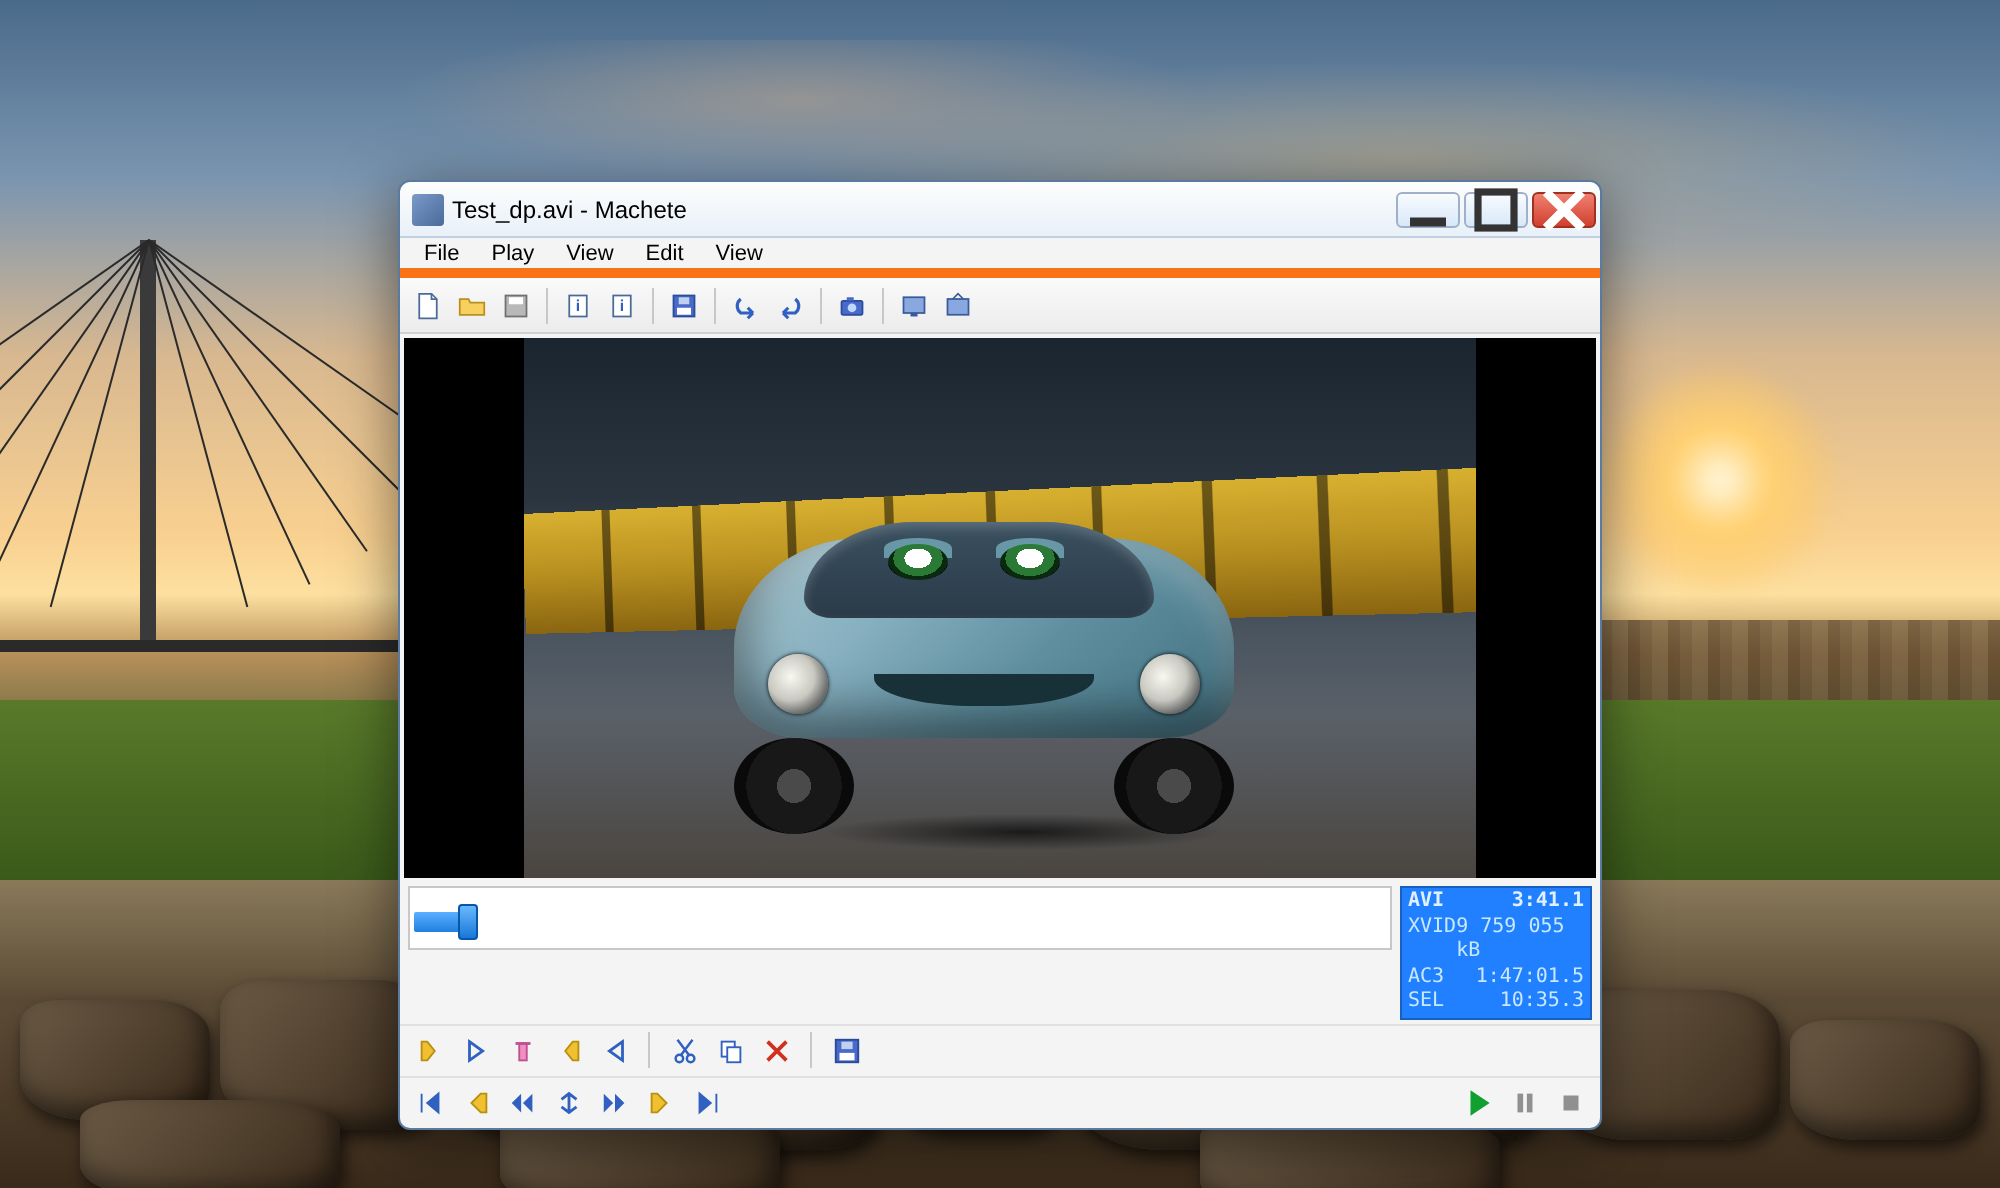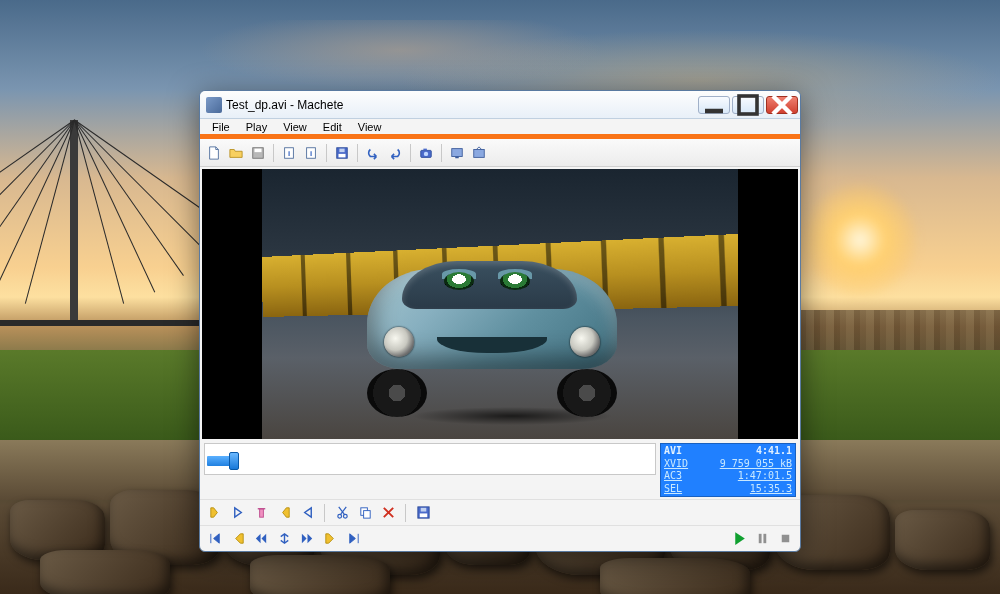--- a/index.html
+++ b/index.html
@@ -52,23 +52,23 @@
 .headlight { position:absolute; top:88px; width:30px; height:30px; border-radius:50%; background: radial-gradient(circle at 38% 38%, #f8f8f0, #c8c8c0 45%, #707070 70%, #303030); box-shadow: 0 0 2px #000; }
 .headlight.l { left:32px; } .headlight.r { left:218px; }
 .wheel { position:absolute; top:130px; width:60px; height:48px; background: radial-gradient(circle, #4a4a4a 0 22%, #181818 22% 62%, #0a0a0a 62% 100%); border-radius:50%; }
 .wheel.l { left:15px; } .wheel.r { left:205px; }
 .ground-shadow { position:absolute; left:60px; top:168px; width:200px; height:18px; background: radial-gradient(ellipse, rgba(0,0,0,0.65), transparent 70%); }
 
 .seek-row { display:flex; align-items:stretch; padding:2px 4px; gap:4px; }
 .seek-track { flex:1; height:32px; background:#fff; border:1px solid #c8c8c8; position:relative; }
 .seek-fill { position:absolute; left:2px; top:12px; height:10px; background:linear-gradient(to bottom,#5ab0ff,#2080e0); border-radius:1px; }
 .seek-thumb { position:absolute; top:8px; width:10px; height:18px; background:linear-gradient(to bottom,#6ab8ff,#1878d8); border:1px solid #0858a8; border-radius:2px; }
-.info-panel { width:136px; background:#2080ff; color:#fff; border:1px solid #1860c0; padding:1px 3px; font-family: Consolas, monospace; font-size:10px; line-height:1.25; }
+.info-panel { width:96px; background:#2080ff; color:#fff; border:1px solid #1860c0; padding:1px 3px; font-family: Consolas, monospace; font-size:10px; line-height:1.25; }
 .info-panel .hdr { display:flex; justify-content:space-between; font-weight:bold; color:#e0f0ff; }
-.info-panel .row { display:flex; justify-content:space-between; color:#c8e8ff;text-decoration:underline; }
+.info-panel .row { display:flex; justify-content:space-between; color:#c8e8ff; }
 .edit-toolbar, .play-toolbar { height:26px; display:flex; align-items:center; padding:0 6px; gap:5px; border-top:1px solid #e0e0e0; }
 .play-toolbar { border-radius:0 0 6px 6px; }
 .ebtn { width:18px; height:18px; display:flex; align-items:center; justify-content:center; }
 .ebtn svg { width:15px; height:15px; }
 .spacer { flex:1; }
 .play-big svg { width:17px; height:17px; }
 </style>
 </head>
 <body>
 
@@ -234,33 +234,33 @@
   </div>
 
   <div class="seek-row">
     <div class="seek-track">
       <div class="seek-fill" style="width:26px"></div>
       <div class="seek-thumb" style="left:24px"></div>
     </div>
     <div class="info-panel">
       <div class="hdr">
           <span>AVI</span>
-          <span>4:41.1</span>
+          <span>3:41.1</span>
         </div>
       <div class="row">
           <span>XVID</span>
           <span><span>9 759 055</span> <span>kB</span></span>
         </div>
       <div class="row">
           <span>AC3</span>
           <span>1:47:01.5</span>
         </div>
       <div class="row">
           <span>SEL</span>
-          <span>15:35.3</span>
+          <span>10:35.3</span>
         </div>
     </div>
   </div>
 
   <div class="edit-toolbar">
     <div class="ebtn">
         <svg viewBox="0 0 16 16">
           <path d="M3 13 V3 H6 L10 8 L6 13 Z" fill="#f0c030" stroke="#b89010"></path>
         </svg>
       </div>

